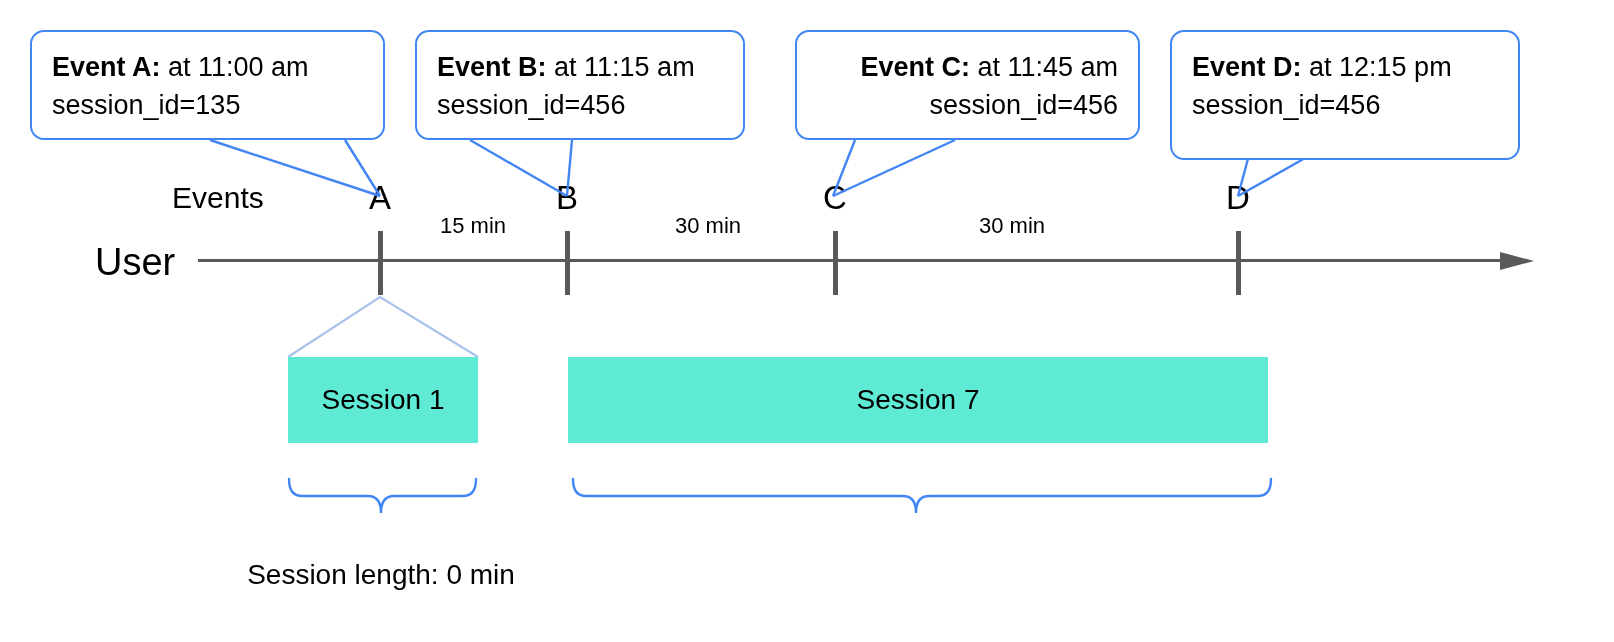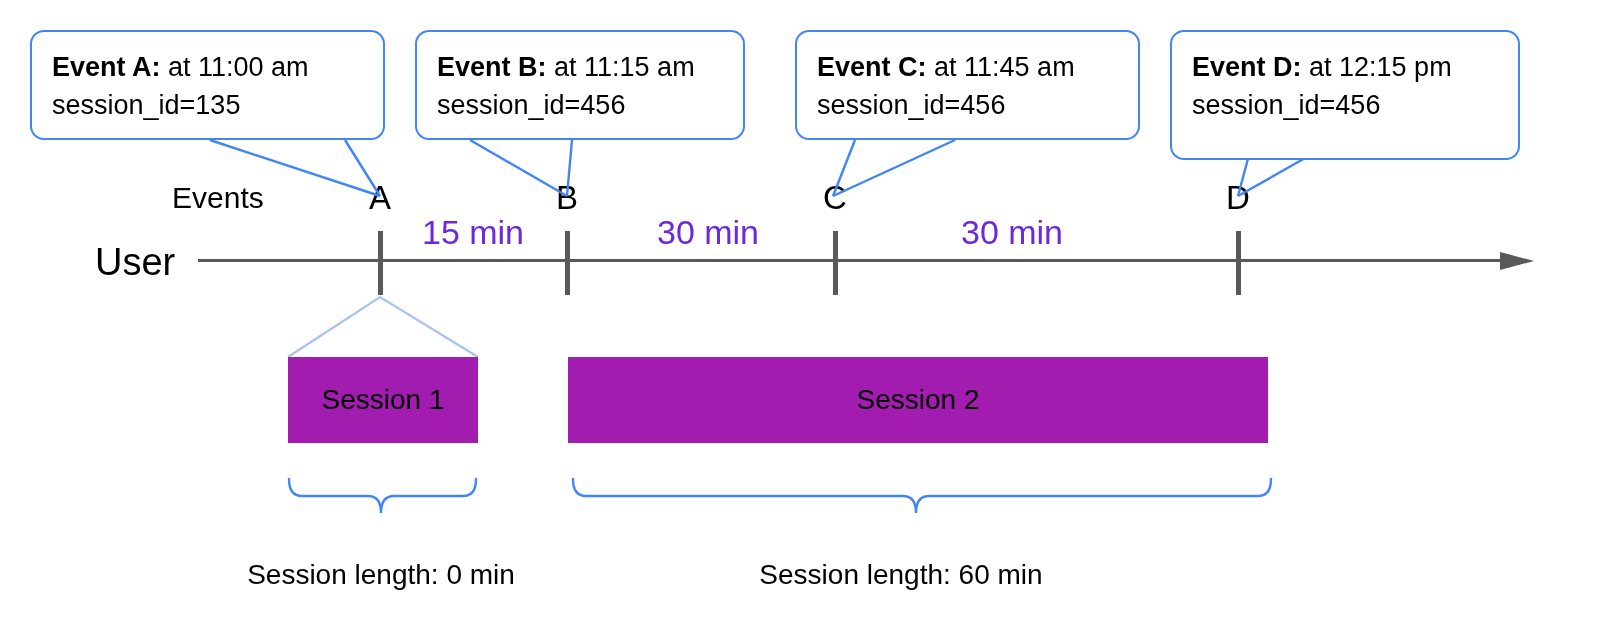--- a/index.html
+++ b/index.html
@@ -48,38 +48,38 @@
   .ev-letter {
     position: absolute;
     font-size: 33px;
     color: #000000;
     text-align: center;
     white-space: nowrap;
     transform: translateX(-50%);
   }
   .gap-label {
     position: absolute;
-    font-size: 34px;
-    color: #6d28d9;
+    font-size: 22px;
+    color: #000000;
     white-space: nowrap;
     transform: translateX(-50%);
   }
   .tick {
     position: absolute;
     width: 5px;
     background: #595959;
   }
   .axis-line {
     position: absolute;
     height: 3px;
     background: #595959;
   }
   .session-bar {
     position: absolute;
-    background: #a21caf;
+    background: #5eead4;
     display: flex;
     align-items: center;
     justify-content: center;
     font-size: 28px;
     color: #000000;
     z-index: 2;
   }
   .len-label {
     position: absolute;
     font-size: 28px;
@@ -96,21 +96,21 @@
   <div class="callout" style="left:30px; top:30px; width:355px; height:110px;">
     <div class="ln"><span class="ev">Event A:</span><span> at 11:00 am</span></div>
     <div class="ln">session_id=135</div>
   </div>
 
   <div class="callout" style="left:415px; top:30px; width:330px; height:110px;">
     <div class="ln"><span class="ev">Event B:</span><span> at 11:15 am</span></div>
     <div class="ln">session_id=456</div>
   </div>
 
-  <div class="callout" style="left:795px; top:30px; width:345px; height:110px;">
+  <div class="callout" style="left:795px; top:30px; width:345px; height:110px;text-align:right;">
     <div class="ln"><span class="ev">Event C:</span><span> at 11:45 am</span></div>
     <div class="ln">session_id=456</div>
   </div>
 
   <div class="callout" style="left:1170px; top:30px; width:350px; height:130px;">
     <div class="ln"><span class="ev">Event D:</span><span> at 12:15 pm</span></div>
     <div class="ln">session_id=456</div>
   </div>
 
   <svg class="tail-svg" viewBox="0 0 1614 642">
@@ -152,19 +152,18 @@
   <div class="ev-letter" style="left:1238px; top:179px;">D</div>
 
   <div class="gap-label" style="left:473px; top:213px;">15 min</div>
   <div class="gap-label" style="left:708px; top:213px;">30 min</div>
   <div class="gap-label" style="left:1012px; top:213px;">30 min</div>
 
   <div class="session-bar" style="left:288px; top:357px; width:190px; height:86px;">
     <span>Session 1</span>
   </div>
   <div class="session-bar" style="left:568px; top:357px; width:700px; height:86px;">
-    <span>Session 2</span>
+    <span>Session 7</span>
   </div>
 
   <div class="len-label" style="left:381px; top:559px;">Session length: 0 min</div>
-  <div class="len-label" style="left:901px; top:559px;">Session length: 60 min</div>
 
 </div>
 
 </body></html>

